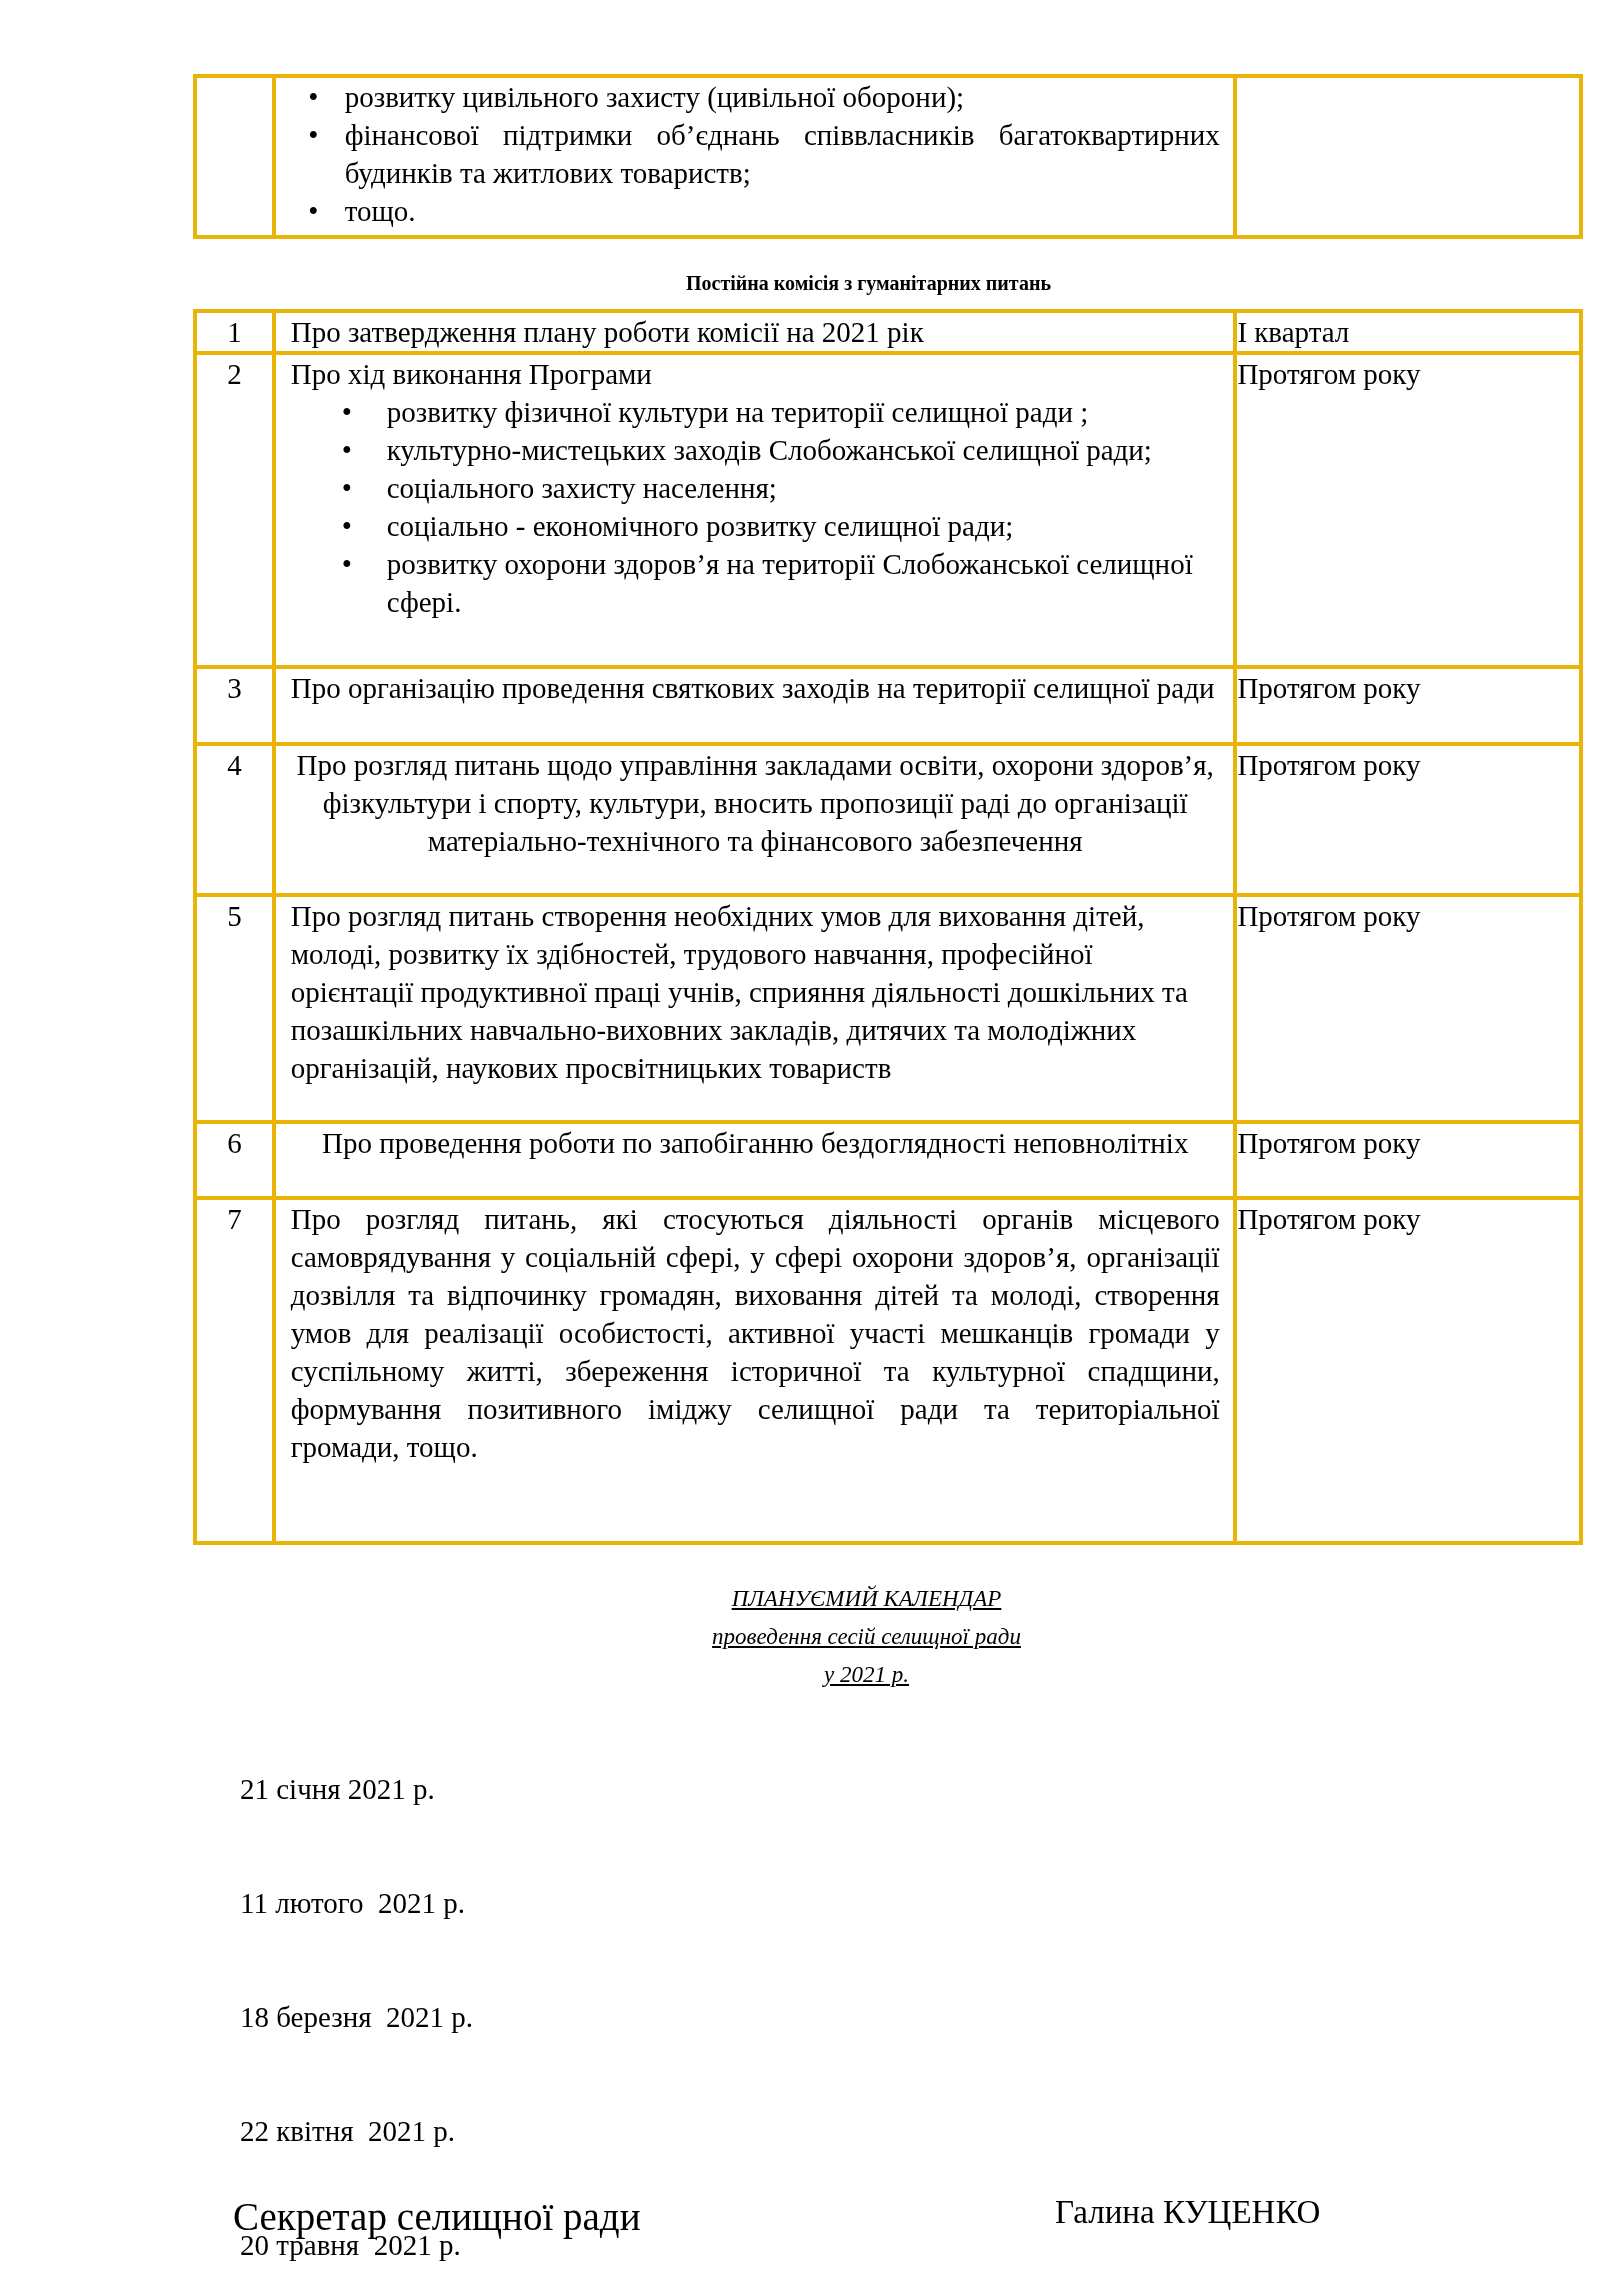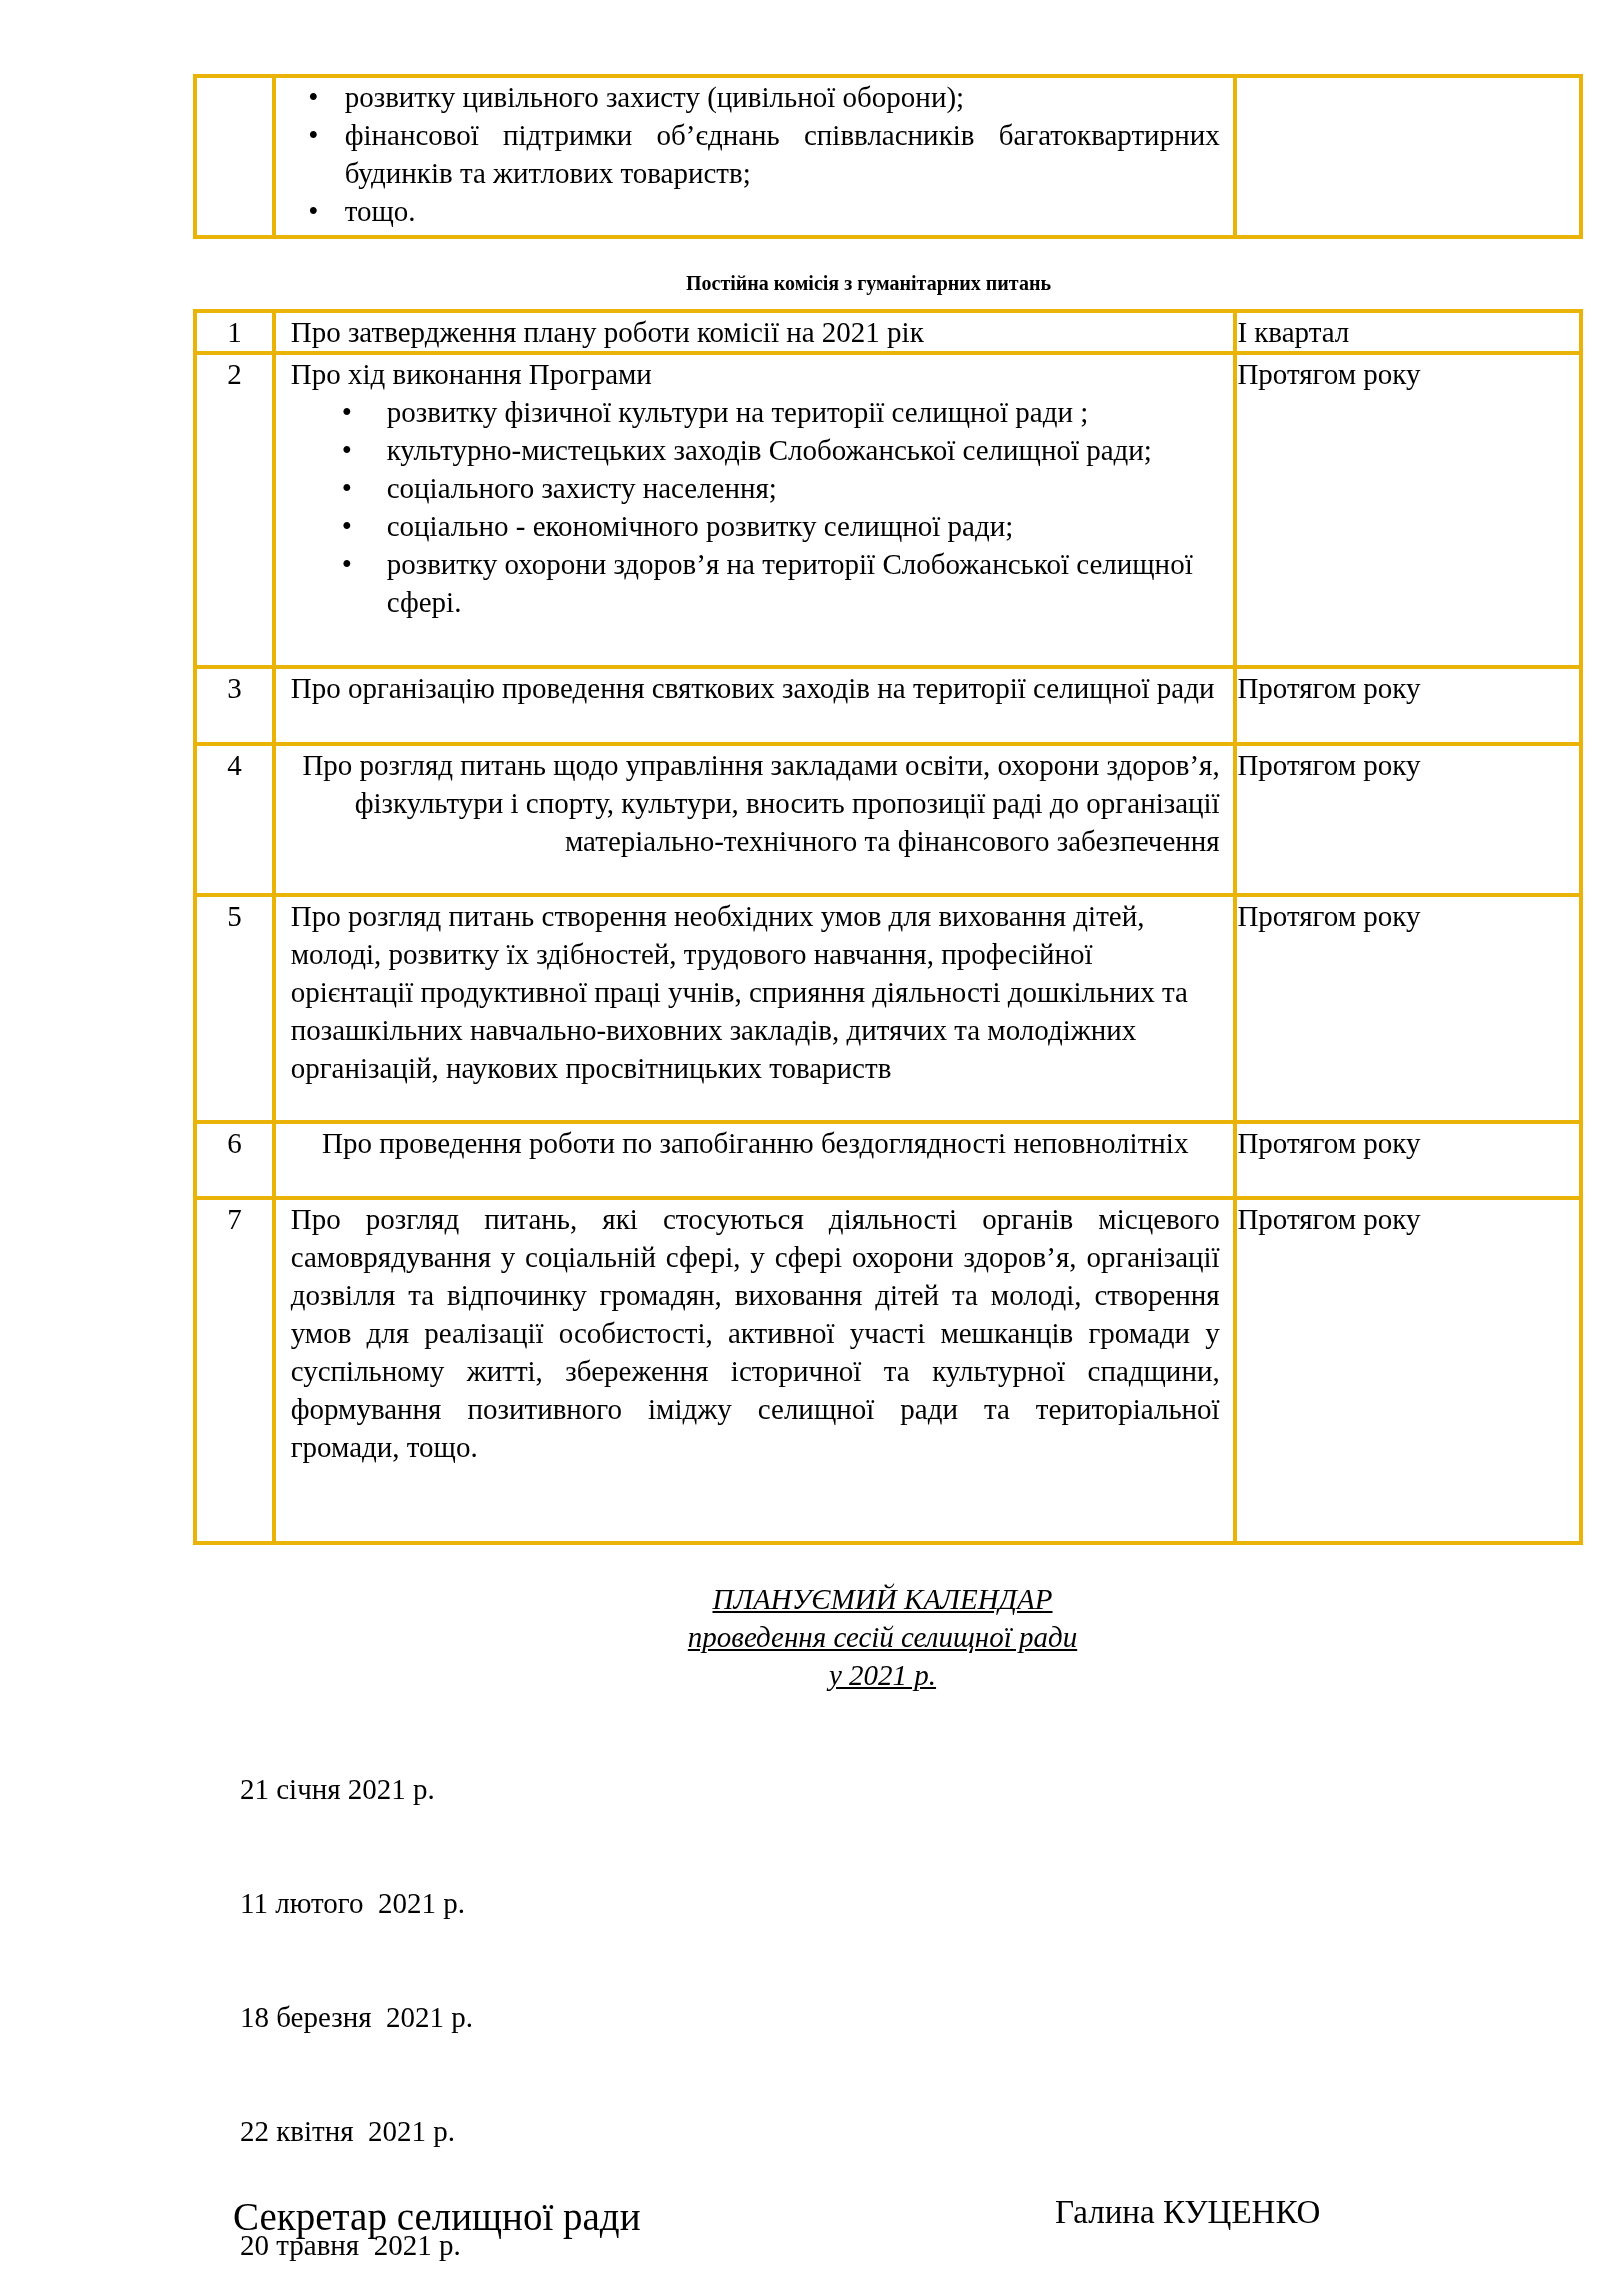--- a/index.html
+++ b/index.html
@@ -27,22 +27,22 @@
   .bul li::before {
     content: "\2022"; position: absolute; left: 17.6px; top: 0; font-size: 29px;
   }
   .bul.indent li { padding-left: 96px; }
   .bul.indent li::before { left: 51px; }
   .sect-title {
     position: absolute; top: 272px; left: 193px; width: 1351px;
     text-align: center; font-weight: bold; font-size: 20px;
   }
   .cal-head {
-    position: absolute; left: 549px; width: 667px; top: 1580px;
-    text-align: center; font-style: italic; font-size: 29px; line-height: 38px;
+    position: absolute; left: 533px; width: 667px; top: 1580px;
+    text-align: center; font-style: italic; font-size: 23px; line-height: 38px;
   }
   .cal-head span { text-decoration: underline; }
   .dates {
     position: absolute; left: 240px; top: 1694px; margin: 0; padding: 0;
     list-style: none; font-size: 29px; line-height: 38px; white-space: pre;
   }
   .sign-left { position: absolute; left: 233px; top: 2194px; font-size: 39px; }
   .sign-right { position: absolute; left: 1055px; top: 2194px; font-size: 33px; }
 </style>
 </head>
@@ -87,21 +87,21 @@
     </td>
     <td class="c-term">Протягом року</td>
   </tr>
   <tr style="height:77px;">
     <td class="c-num">3</td>
     <td class="c-txt">Про організацію проведення святкових заходів на території селищної ради</td>
     <td class="c-term">Протягом року</td>
   </tr>
   <tr style="height:151px;">
     <td class="c-num">4</td>
-    <td class="c-txt" style="text-align:right;">Про розгляд питань щодо управління закладами освіти, охорони здоров’я, фізкультури і спорту, культури, вносить пропозиції раді до організації матеріально-технічного та фінансового забезпечення</td>
+    <td class="c-txt" style="text-align:center;">Про розгляд питань щодо управління закладами освіти, охорони здоров’я, фізкультури і спорту, культури, вносить пропозиції раді до організації матеріально-технічного та фінансового забезпечення</td>
     <td class="c-term">Протягом року</td>
   </tr>
   <tr style="height:227px;">
     <td class="c-num">5</td>
     <td class="c-txt" style="text-align:left;">Про розгляд питань створення необхідних умов для виховання дітей, молоді, розвитку їх здібностей, трудового навчання, професійної орієнтації продуктивної праці учнів, сприяння діяльності дошкільних та позашкільних навчально-виховних закладів, дитячих та молодіжних організацій, наукових просвітницьких товариств</td>
     <td class="c-term">Протягом року</td>
   </tr>
   <tr style="height:76px;">
     <td class="c-num">6</td>
     <td class="c-txt" style="text-align:center;">Про проведення роботи по запобіганню бездоглядності неповнолітніх</td>

